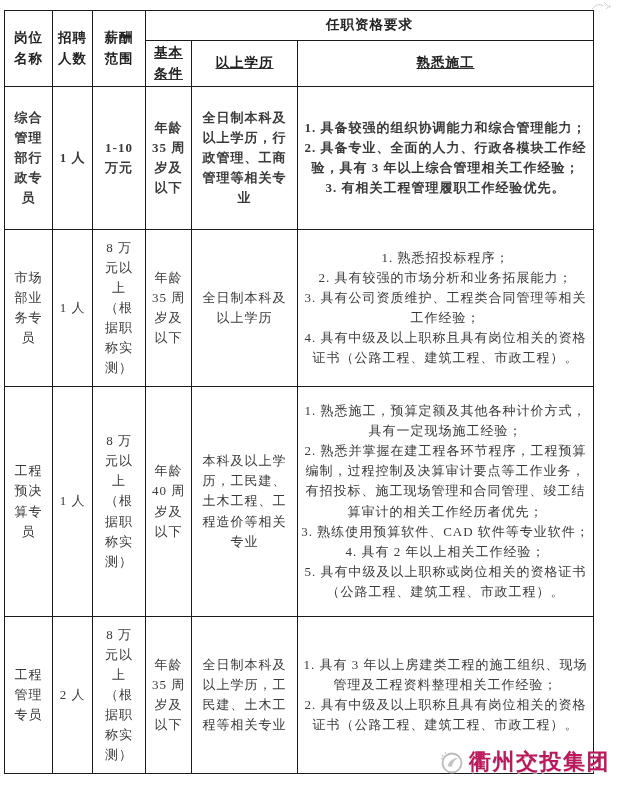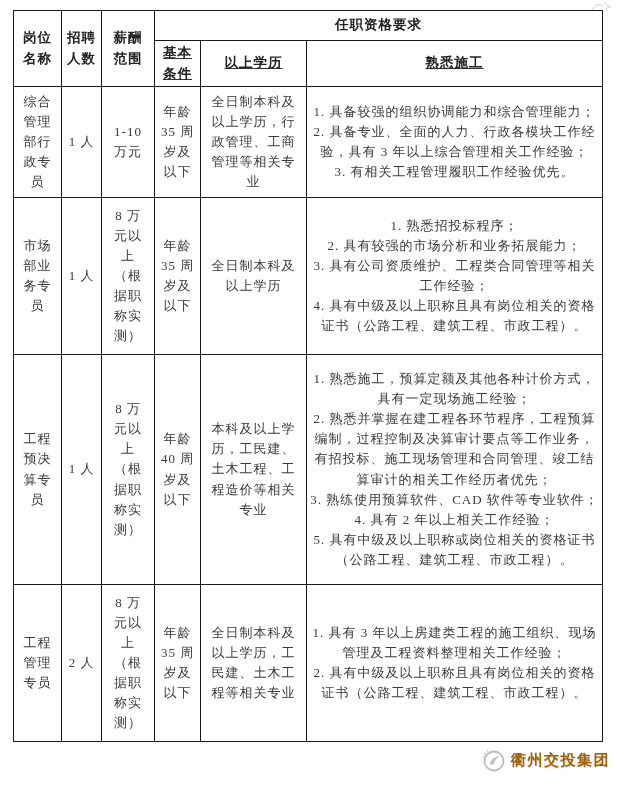--- a/index.html
+++ b/index.html
@@ -8,21 +8,21 @@
     position: relative;
     width: 620px;
     height: 785px;
     background: #ffffff;
     font-family: "Liberation Serif", "DejaVu Serif", serif;
     color: #333333;
     overflow: hidden;
   }
   table.recruit {
     position: absolute;
-    left: 13px;
+    left: 4px;
     top: 10px;
     width: 589px;
     border-collapse: collapse;
     table-layout: fixed;
   }
   table.recruit th, table.recruit td {
     border: 1.5px solid #1b1b1b;
     vertical-align: middle;
     text-align: center;
     white-space: pre-line;
@@ -40,39 +40,39 @@
     line-height: 1.5;
   }
   td.edu { line-height: 1.7; padding: 2px 6px; margin-top: 20px; }
   td.req {
     text-align: left;
     line-height: 1.8;
     padding: 4px 9px 4px 9px;
   }
   tr.h1 { height: 30px; }
   tr.h2 { height: 46px; text-decoration: underline; }
-  tr.r1 { height: 111px; }
+  tr.r1 { height: 143px; font-weight: bold; }
   tr.r2 { height: 157px; }
   tr.r3 { height: 230px; }
   tr.r4 { height: 157px; }
 
   .logo {
     position: absolute;
     right: 10px;
     top: 747px;
     display: flex;
     align-items: center;
     gap: 5px;
     user-select: none;
   }
   .logo-text {
     font-family: "Liberation Sans", "DejaVu Sans", sans-serif;
-    font-size: 15px;
+    font-size: 22px;
     font-weight: 700;
-    color: #a16207;
+    color: #be185d;
     letter-spacing: 1.5px;
     text-shadow: 0.5px 0.5px 0 #e2e2e2;
   }
   .corner-mark {
     position: absolute;
     right: 8px;
     top: 0;
   }
 </style>
 </head>

